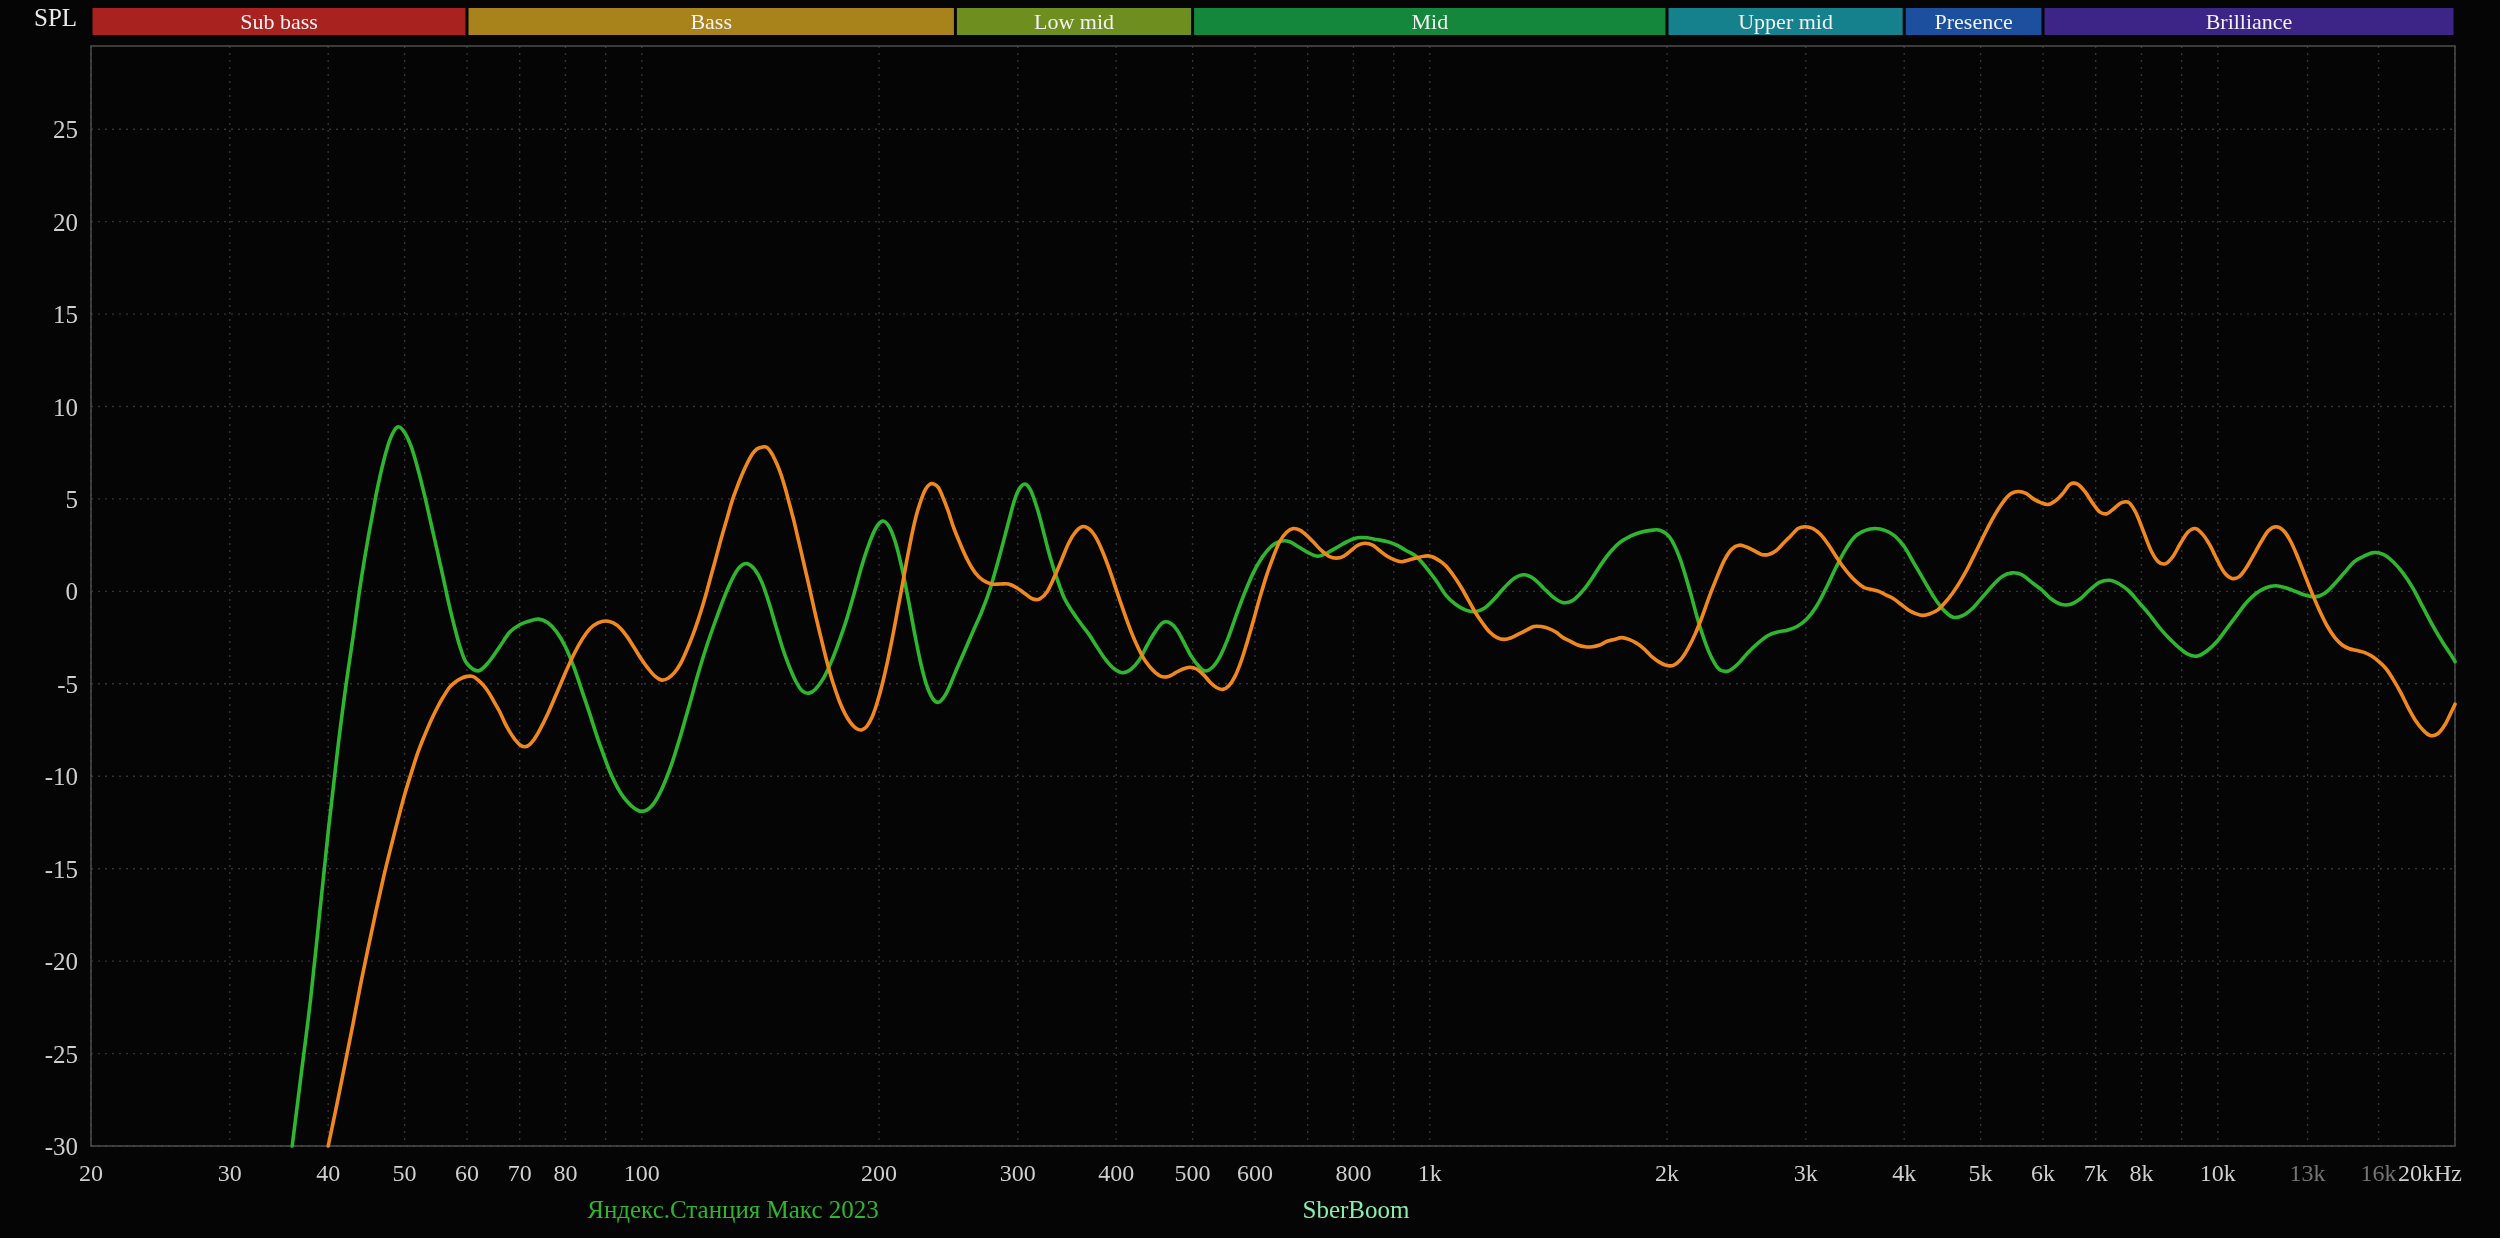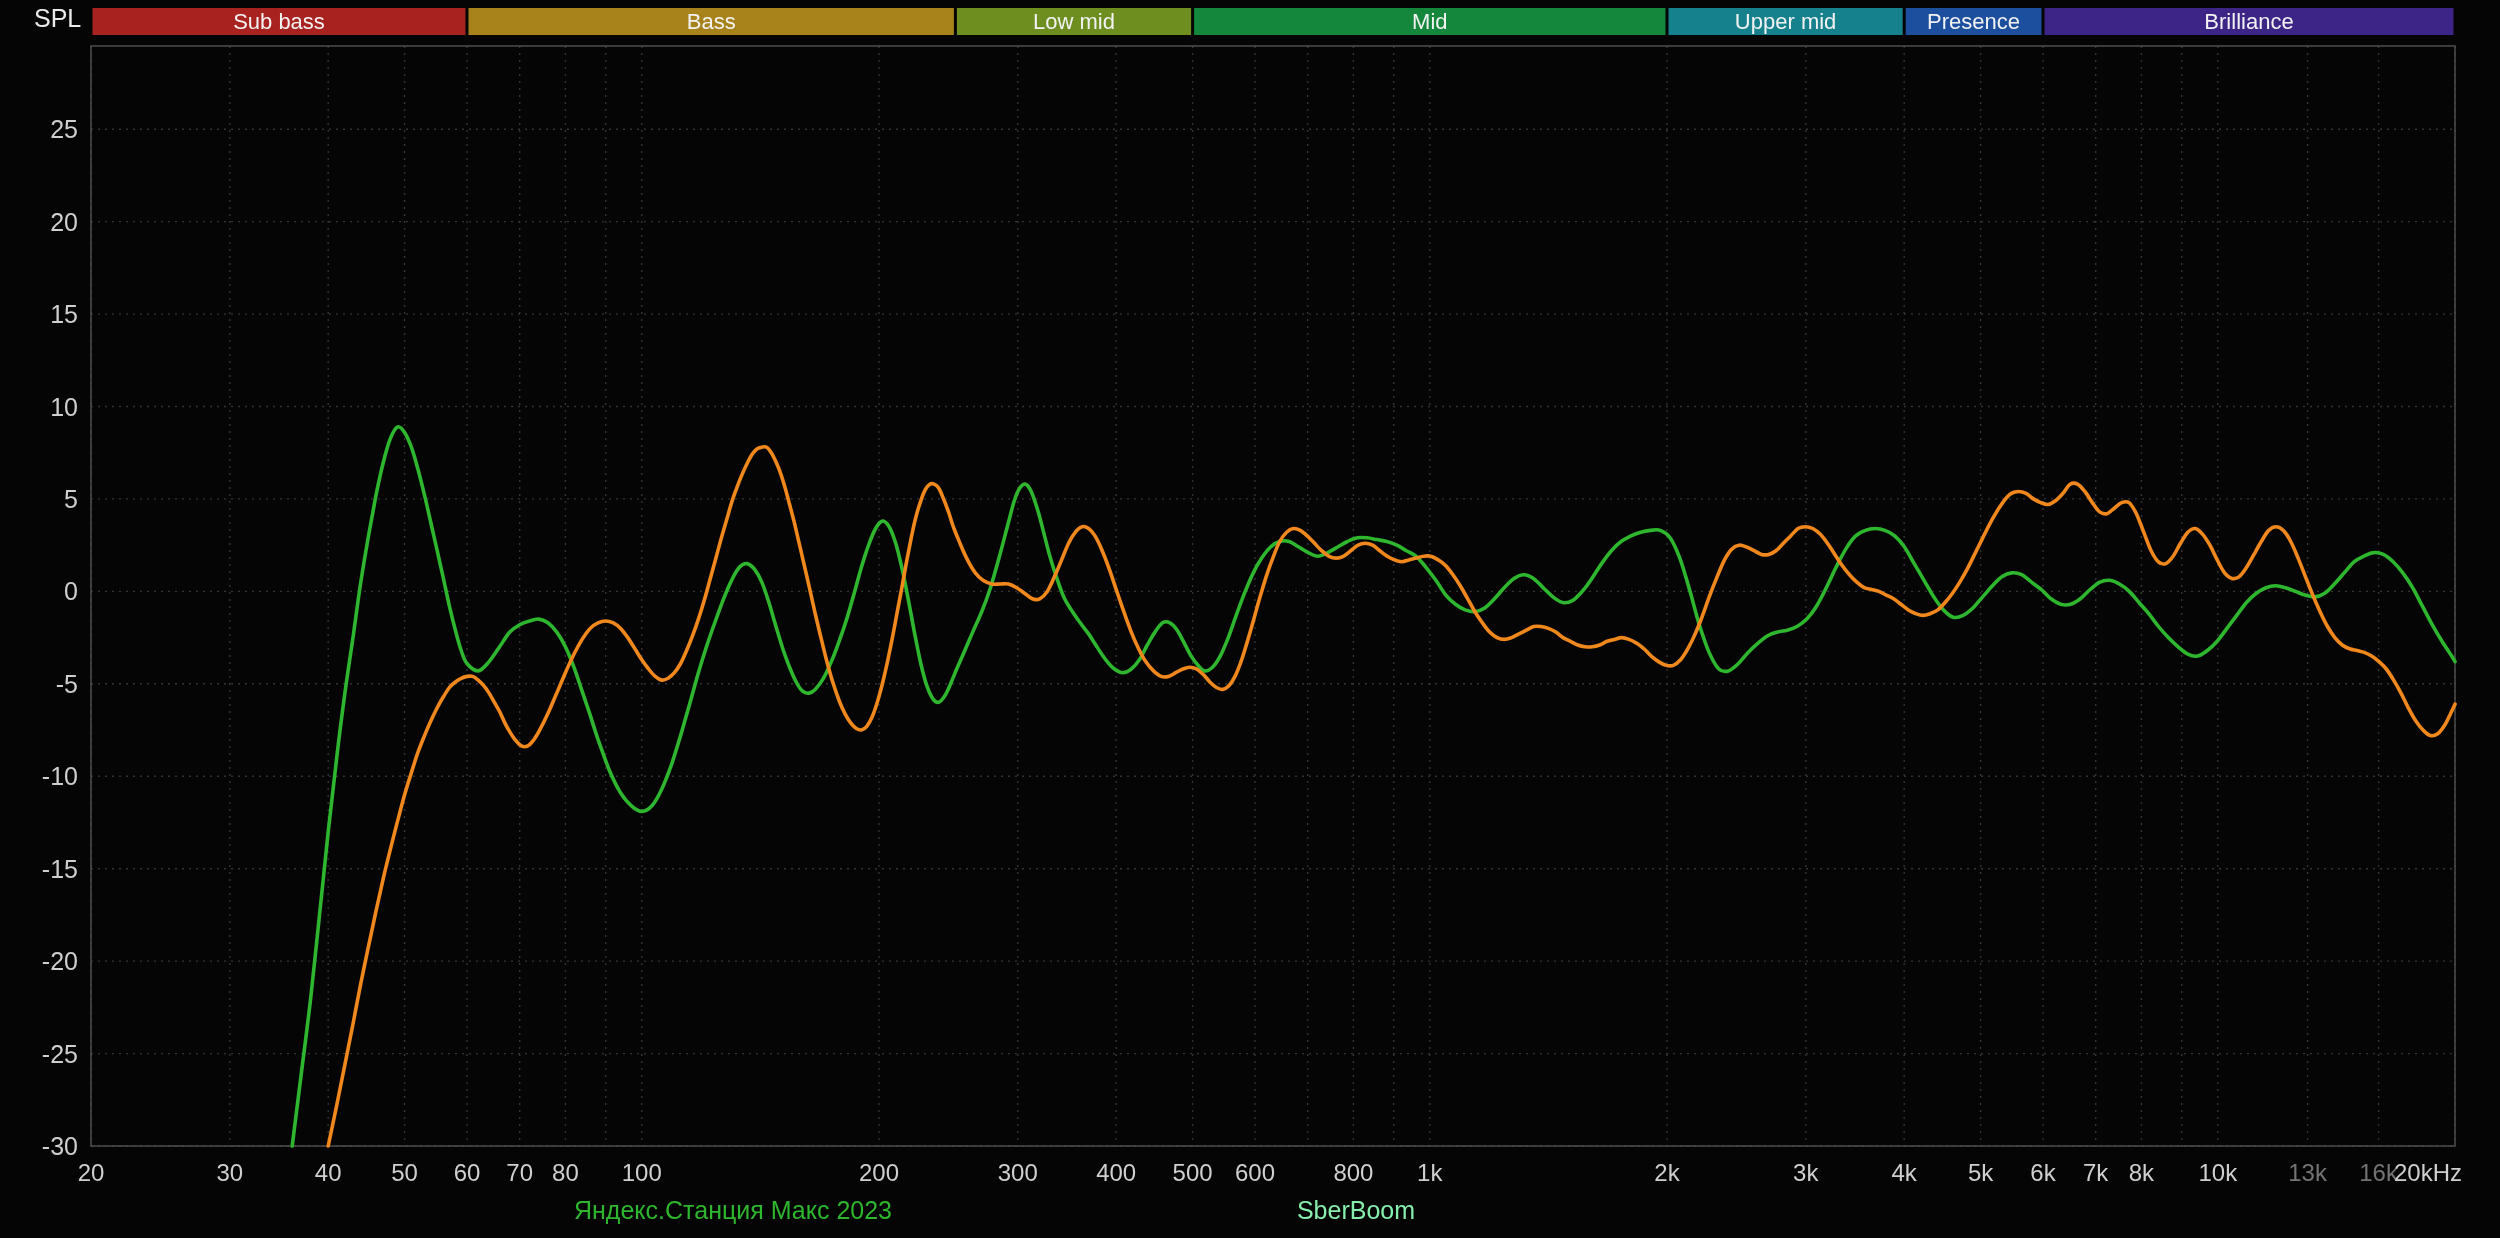--- a/index.html
+++ b/index.html
@@ -1,16 +1,16 @@
 <!DOCTYPE html>
 <html><head>
 <meta charset="utf-8">
 <style>
   html,body{margin:0;padding:0;background:#000;width:2500px;height:1238px;overflow:hidden}
-  .stage{position:relative;width:2500px;height:1238px;background:#050505;font-family:Liberation Sans, sans-serif}
+  .stage{position:relative;width:2500px;height:1238px;background:#050505;font-family:Liberation Serif, serif}
   #chart-svg{position:absolute;left:0;top:0}
   .spl{position:absolute;left:34px;top:4px;font-size:25px;color:#eaeaea}
   .legend span{position:absolute;top:1196px;font-size:25px;transform:translateX(-50%);white-space:nowrap}
   .leg1{left:733px}
   .leg2{left:1356px}
 </style>
 </head>
 <body>
 
 <div class="stage">

